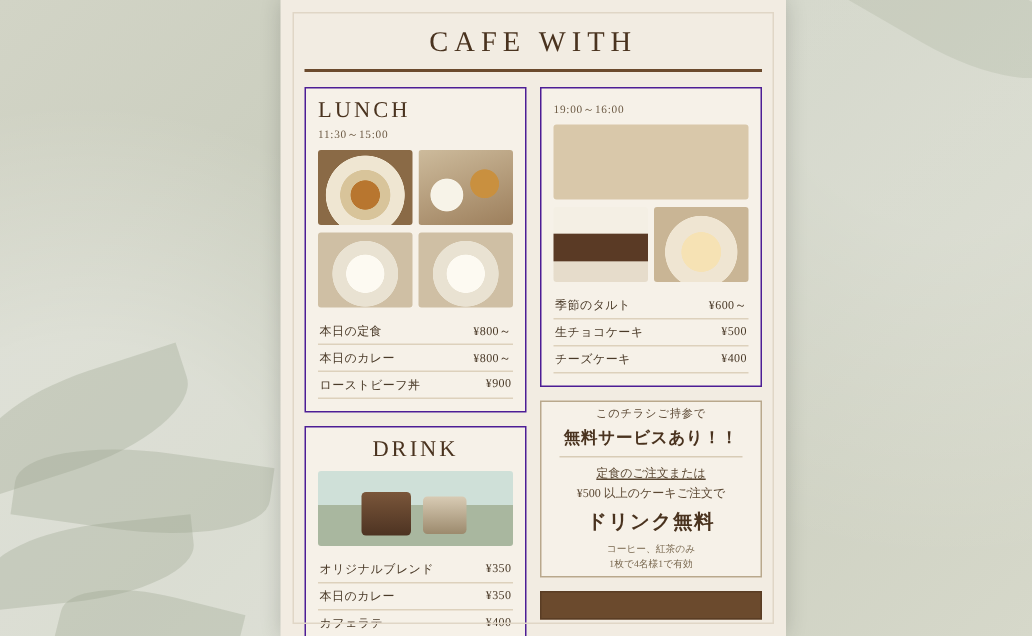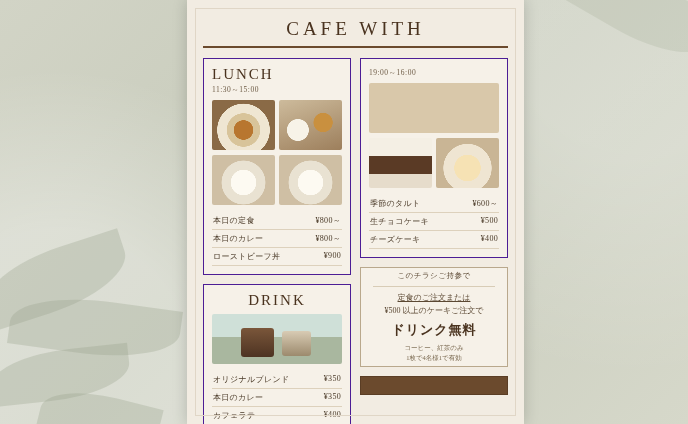--- a/index.html
+++ b/index.html
@@ -304,20 +304,21 @@
           </div>
           <div class="menu-row">
             <span>チーズケーキ</span>
             <span class="price">¥400</span>
           </div>
         </div>
       </div>
 
       <div class="promo card">
         <div class="p1">このチラシご持参で</div>
+        <div class="p2">無料サービスあり！！</div>
         <div class="divider"></div>
         <div class="p3">定食のご注文または</div>
         <div class="p4">¥500 以上のケーキご注文で</div>
         <div class="p5">ドリンク無料</div>
         <div class="p6">コーヒー、紅茶のみ</div>
         <div class="p7">1枚で4名様1で有効</div>
       </div>
 
       <div class="shopinfo">
         

